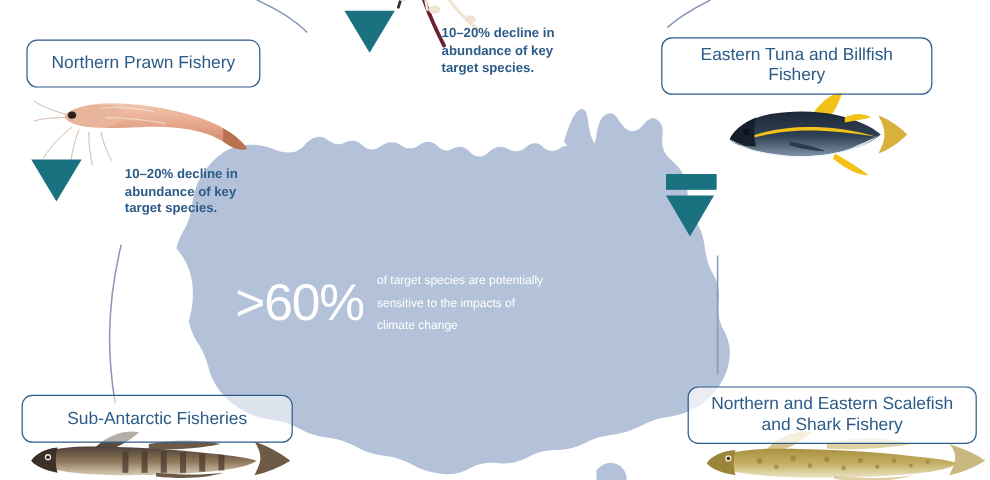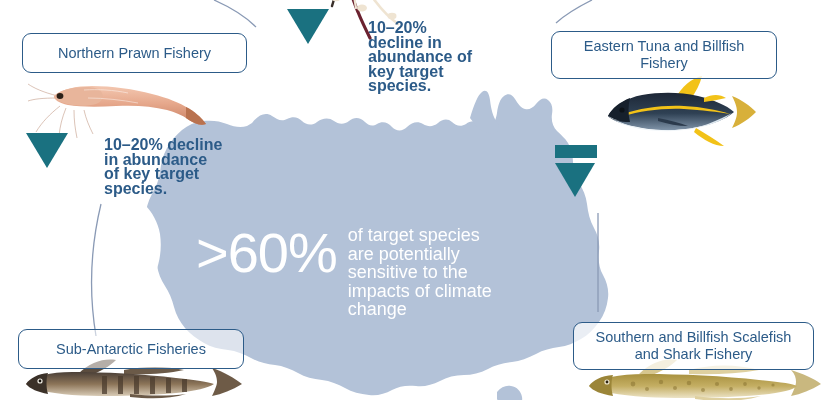--- a/index.html
+++ b/index.html
@@ -15,54 +15,54 @@
   
   .map-layer { position:absolute; inset:0; }
 
   
   .stat-block {
     position:absolute; left:196px; top:222px;
     display:flex; align-items:flex-start;
     pointer-events:none;
   }
   .stat-number {
-    font-size:56px; line-height:62px;
+    font-size:43px; line-height:62px;
     color:#ffffff; font-weight:400;
     letter-spacing:-1px;
     white-space:nowrap;
   }
   .stat-caption {
-    font-size:18px; line-height:18.5px;
+    font-size:10px; line-height:18.5px;
     color:#ffffff; margin-left:11px; margin-top:4px;
     width:148px;
   }
 
   
   .label-box {
     position:absolute;
     border:1.6px solid #2c5b88;
     border-radius:9px;
     color:#2c5b88;
     font-size:14.5px;
     line-height:17px;
     text-align:center;
     display:flex; align-items:center; justify-content:center;
     background:rgba(255,255,255,0.78);
     padding:3px 8px;
   }
-  .lb-prawn   { left:22px;  top:33px;  width:225px; height:40px; }
+  .lb-prawn   { left:22px;  top:33px;  width:195px; height:40px; }
   .lb-tuna    { left:551px; top:31px;  width:226px; height:48px; }
   .lb-subant  { left:18px;  top:329px; width:226px; height:40px; background:rgba(255,255,255,0.55); }
   .lb-sesssf  { left:573px; top:322px; width:241px; height:48px; background:rgba(255,255,255,0.72); }
 
   
   .note {
     position:absolute;
     color:#2c5b88;
-    font-size:16px;
+    font-size:11px;
     line-height:14.5px;
     font-weight:bold;
   }
   .note-prawn { left:104px; top:138px; width:120px; }
   .note-lob   { left:368px; top:21px;  width:112px; }
   .note-tuna  { left:614px; top:145px; width:190px; }
 
   
   .tri-down {
     position:absolute;
@@ -327,15 +327,15 @@
   <div class="tri-down tri-lob"></div>
   <div class="bar-flat bar-tuna"></div>
   <div class="tri-down tri-tuna"></div>
 
   <div class="note note-prawn">10–20% decline in abundance of key target species.</div>
   <div class="note note-lob">10–20% decline in abundance of key target species.</div>
 
   <div class="label-box lb-prawn">Northern Prawn Fishery</div>
   <div class="label-box lb-subant">Sub-Antarctic Fisheries</div>
   <div class="label-box lb-tuna">Eastern Tuna and Billfish Fishery</div>
-  <div class="label-box lb-sesssf">Southern and Billfish Scalefish and Shark Fishery</div>
+  <div class="label-box lb-sesssf">Northern and Eastern Scalefish and Shark Fishery</div>
 
 </div>
 
 </body></html>

